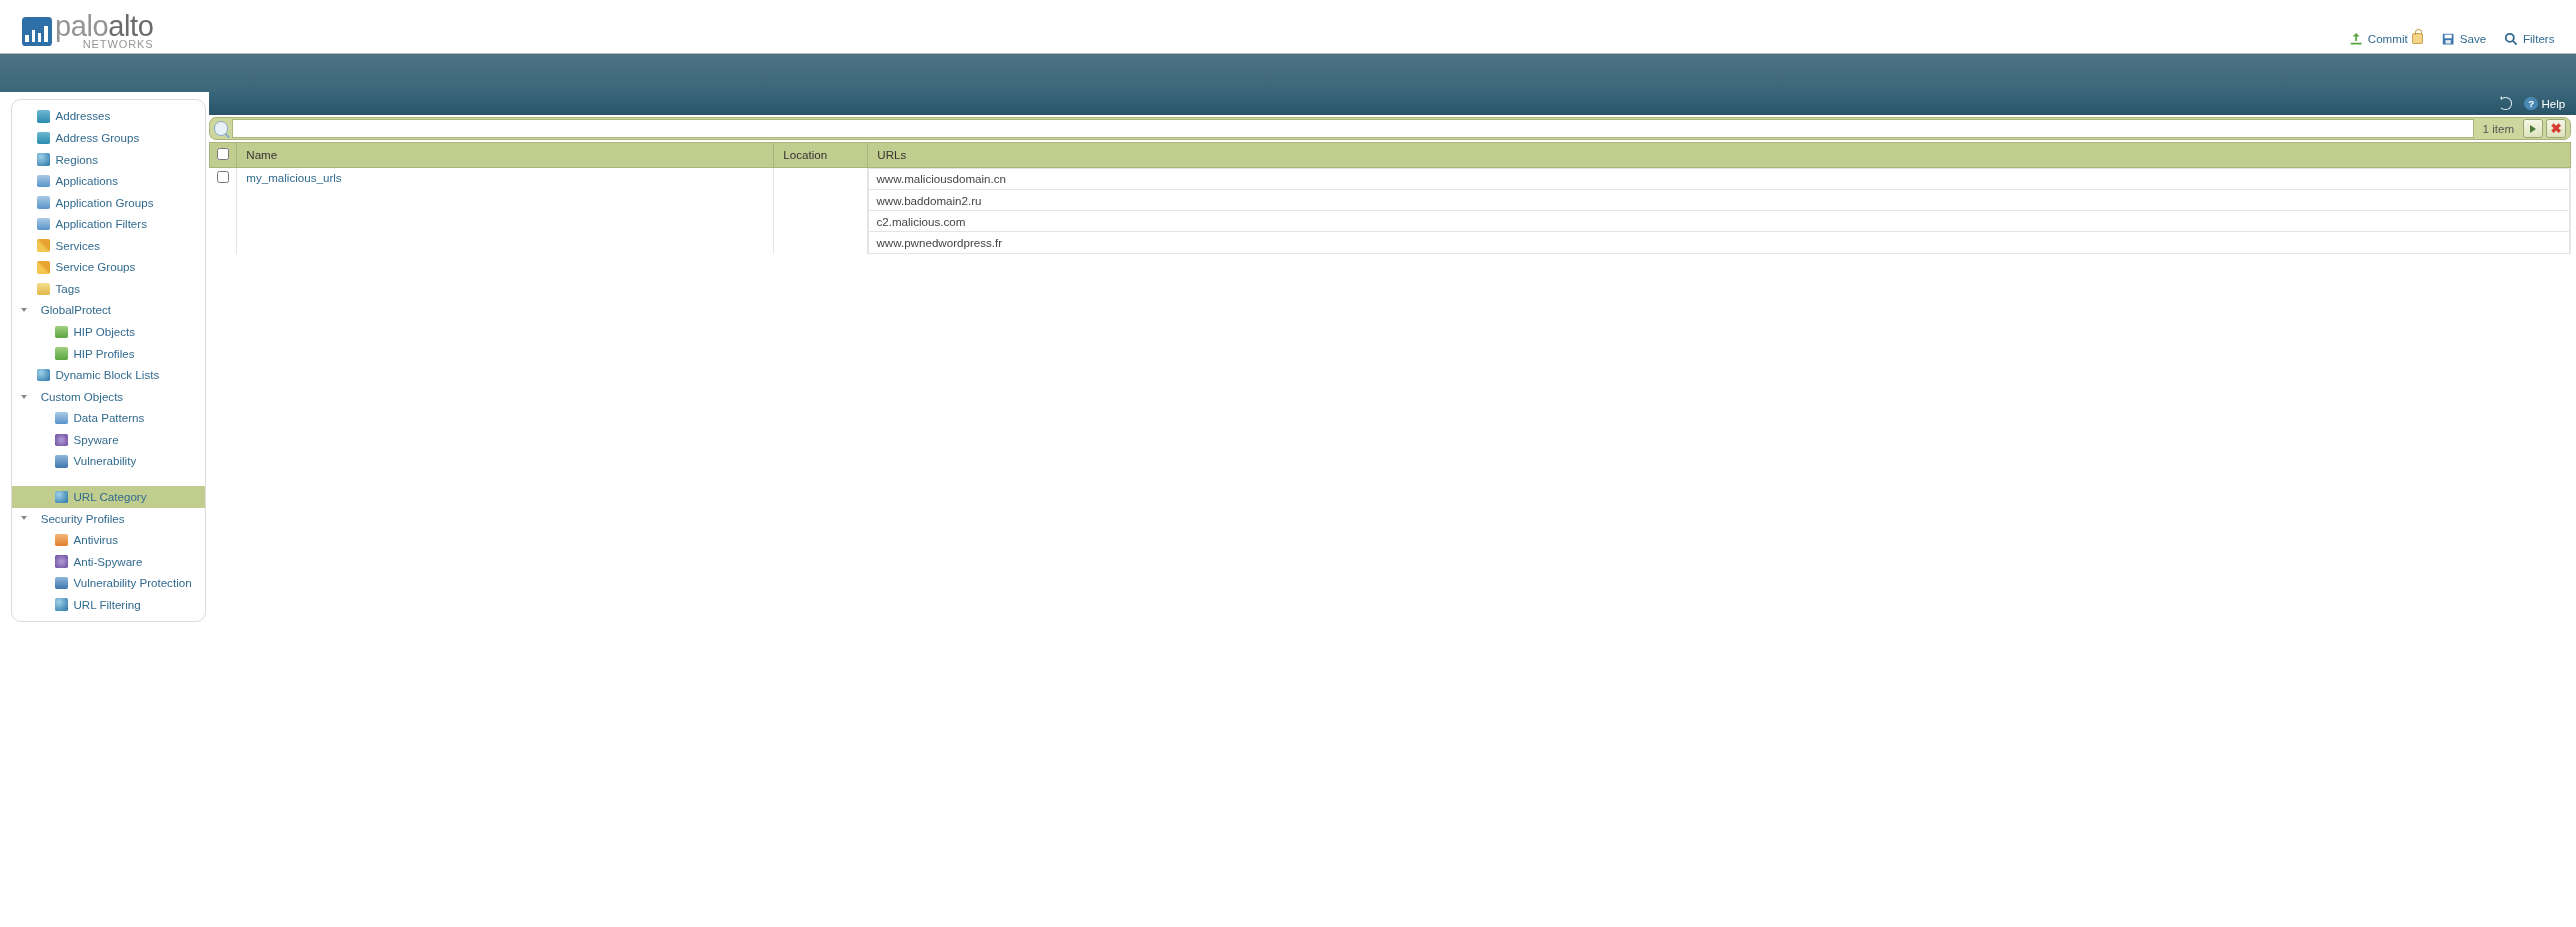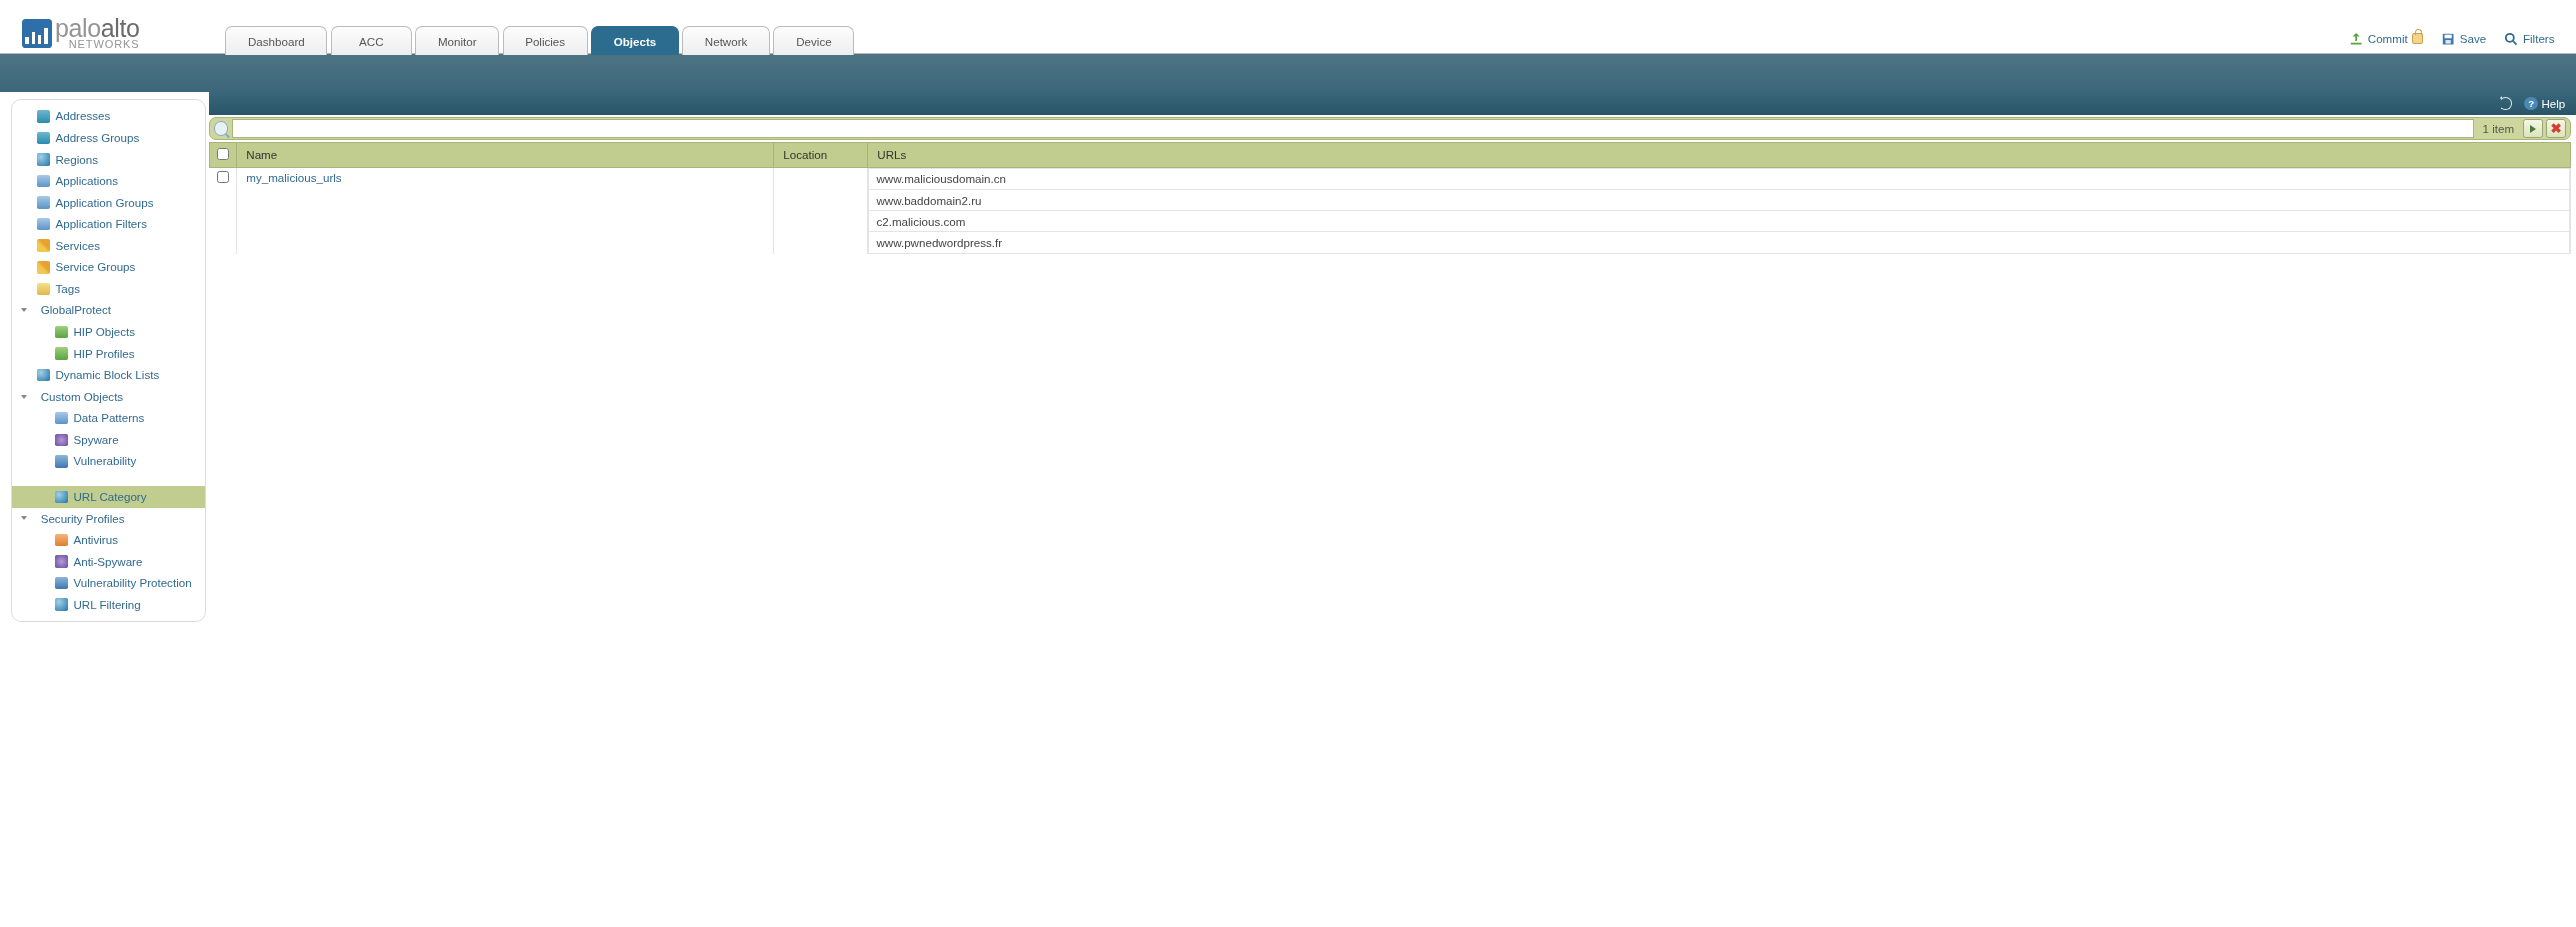--- a/index.html
+++ b/index.html
@@ -9,21 +9,21 @@
   
   .hdr { display: flex; align-items: flex-end; background: #fff; border-bottom: 1.8px solid #b8b8b8; height: 54px; position: relative; }
   .logo { display: flex; align-items: center; gap: 3.6px; margin: 0 86px 2.7px 21.5px; }
   .logo-badge { width: 30px; height: 29px; background: #2e6fa8; border-radius: 3.6px; position: relative; display:flex; align-items:flex-end; justify-content:center; padding-bottom:3.6px; gap:2.7px; }
   .logo-badge span { display:inline-block; width:3.6px; background:#fff; }
   .logo-badge span:nth-child(1){height:7.2px;}
   .logo-badge span:nth-child(2){height:12.5px;}
   .logo-badge span:nth-child(3){height:9px;}
   .logo-badge span:nth-child(4){height:16px;}
   .logo-text { display:flex; flex-direction:column; line-height:1; }
-  .logo-text .t1 { font-size: 25px; font-weight: 400; color:#949494; letter-spacing:-0.4px; }
+  .logo-text .t1 { font-size: 29px; font-weight: 400; color:#949494; letter-spacing:-0.4px; }
   .logo-text .t1 b { color:#6b6b6b; font-weight:400; }
   .logo-text .t2 { font-size: 11px; color:#949494; text-align:right; letter-spacing:0.9px; margin-top:-1.8px;}
 
   .tabs { display: flex; gap: 3.6px; align-self:flex-end; margin-bottom:-1.8px; }
   .tab { min-width: 81px; padding: 7.2px 21.5px; border: 0.9px solid #bbb; border-bottom: none; border-radius: 7.2px 7.2px 0 0; background: linear-gradient(#fdfdfd,#eee); color:#555; cursor:pointer; text-align:center; }
   .tab.active { background: #2b6c8f; color:#fff; font-weight:bold; border-color:#2b6c8f; }
 
   .hdr-actions { position:absolute; right:21.5px; bottom:7.2px; display:flex; gap:18px; align-items:center; }
   .hdr-actions a { display:flex; align-items:center; gap:4.5px; color:#316a8f; text-decoration:none; cursor:pointer; }
   .lock-icn { width:10.7px; height:10.7px; border:0.9px solid #c9a24d; border-radius:1.8px; background:#f5d48a; position:relative;}
@@ -90,29 +90,20 @@
         <span></span>
         <span></span>
         <span></span>
       </div>
     <div class="logo-text">
       <span class="t1"><span>palo</span><b>alto</b></span>
       <span class="t2">NETWORKS</span>
     </div>
   </div>
 
-  <div class="tabs">
-    <div class="tab">Dashboard</div>
-    <div class="tab">ACC</div>
-    <div class="tab">Monitor</div>
-    <div class="tab">Policies</div>
-    <div class="tab active">Objects</div>
-    <div class="tab">Network</div>
-    <div class="tab">Device</div>
-  </div>
 
   <div class="hdr-actions">
     <a>
       <svg class="sv" viewBox="0 0 16 16">
           <path fill="#5aa540" d="M8 1l4 4h-3v5H7V5H4z"></path>
           <rect x="2" y="12" width="12" height="2" fill="#5aa540"></rect>
         </svg>
       <span>Commit</span>
       <span class="lock-icn"></span>
     </a>

